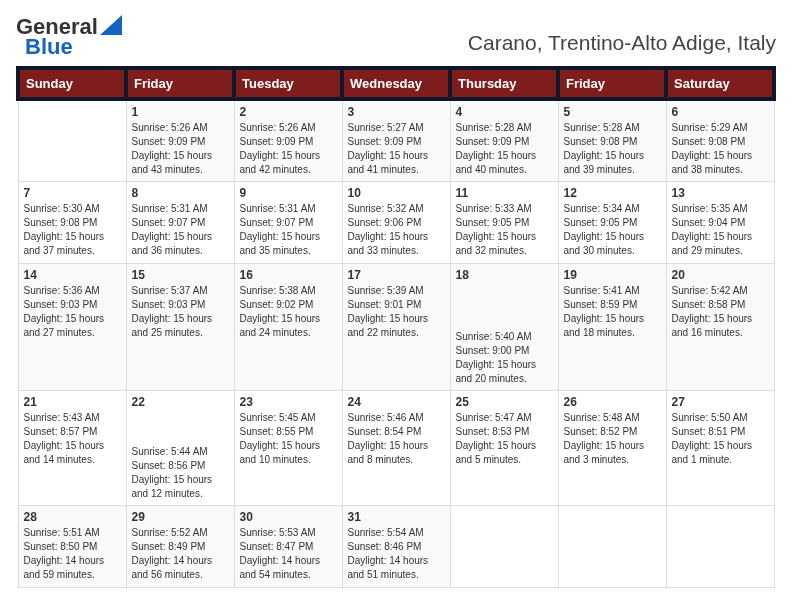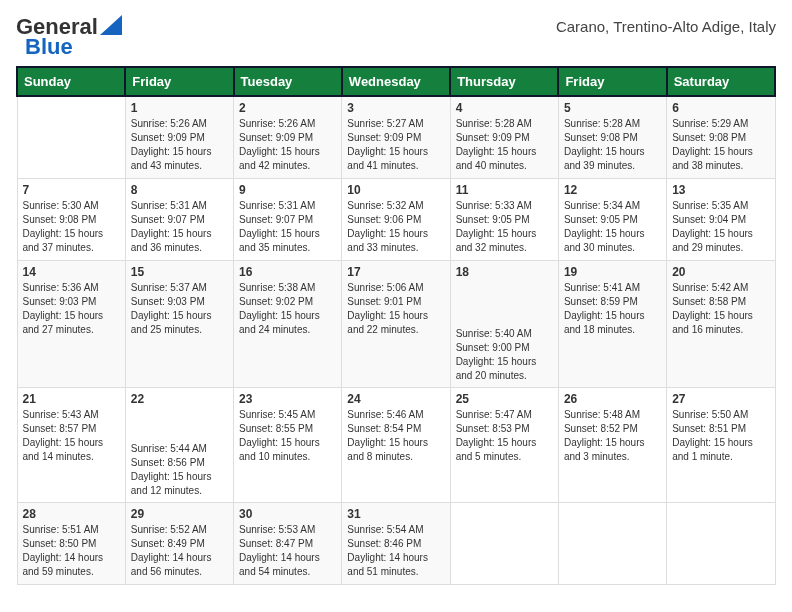--- a/index.html
+++ b/index.html
@@ -24,37 +24,37 @@
     .title-block {
       text-align: right;
     }
     .month-title {
       font-size: 38px;
       font-weight: bold;
       color: #333;
       line-height: 1.1;
     }
     .location {
-      font-size: 15px;
+      font-size: 21px;
       color: #444;
-      margin-top: 2px;
+      margin-top: 15px;
     }
     table {
       width: 100%;
       border-collapse: collapse;
       table-layout: fixed;
     }
     thead tr th {
-      background-color: #15803d;
+      background-color: #7f1d1d;
       color: #fff;
       text-align: left;
       padding: 6px 6px;
       font-size: 13px;
       font-weight: bold;
-      border: 2px solid #0f172a;
+      border: 4px solid #0f172a;
     }
     tbody tr td {
       border: 1px solid #ddd;
       vertical-align: top;
       padding: 4px 5px;
       font-size: 10.5px;
       color: #333;
       height: 82px;
     }
     tbody tr:nth-child(odd) td { background-color: #f9f9f9; }
@@ -218,21 +218,21 @@
         </td>
         <td>
           <span class="day-number">16</span>
           <div class="cell-content" style="white-space: pre-line;">Sunrise: 5:38 AM
 Sunset: 9:02 PM
 Daylight: 15 hours
 and 24 minutes.</div>
         </td>
         <td>
           <span class="day-number">17</span>
-          <div class="cell-content" style="white-space: pre-line;">Sunrise: 5:06 AM
+          <div class="cell-content" style="white-space: pre-line;">Sunrise: 5:39 AM
 Sunset: 9:01 PM
 Daylight: 15 hours
 and 22 minutes.</div>
         </td>
         <td>
           <span class="day-number">18</span>
           <div class="cell-content" style="white-space: pre-line; margin-top: 48px;">Sunrise: 5:40 AM
 Sunset: 9:00 PM
 Daylight: 15 hours
 and 20 minutes.</div>

